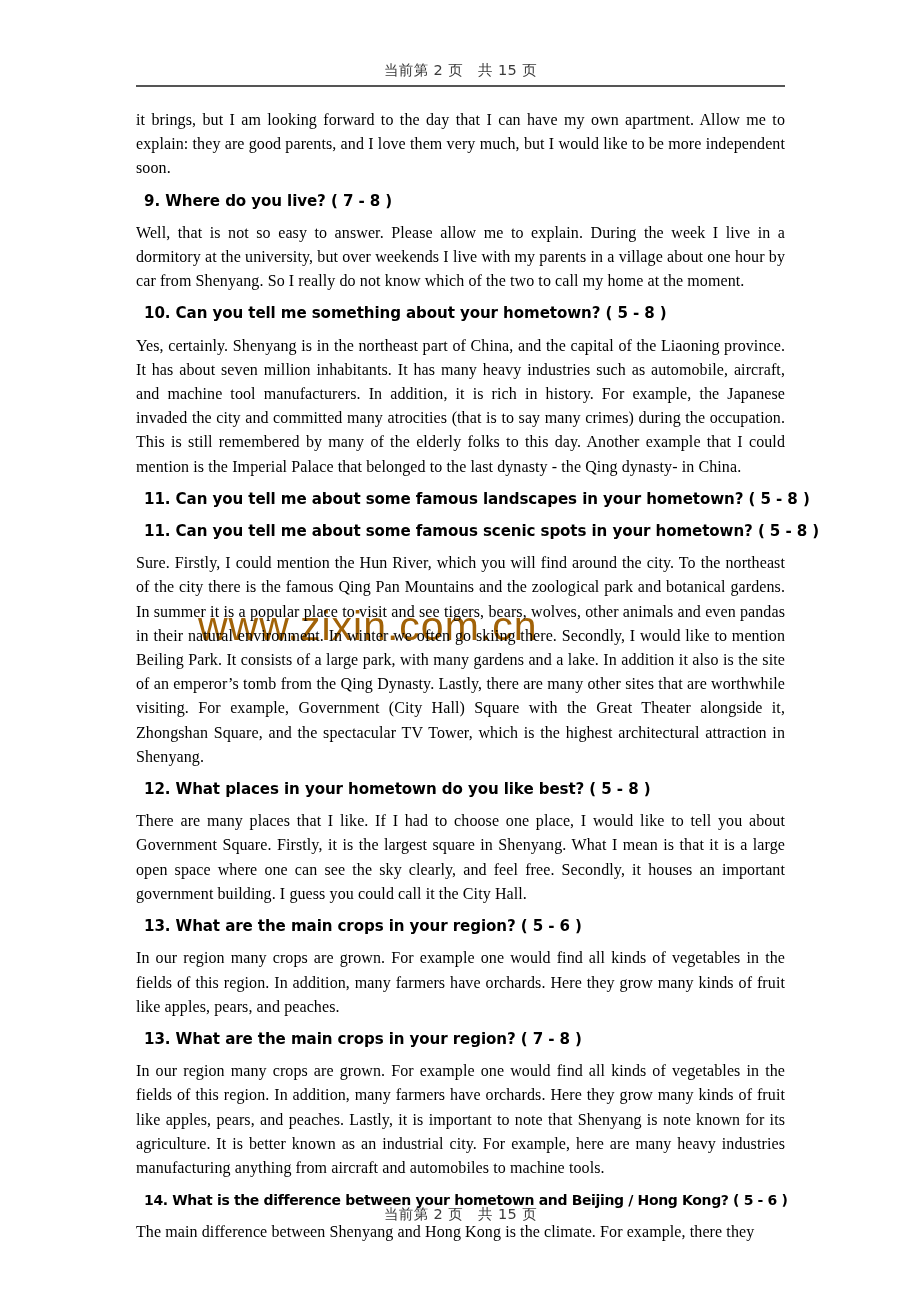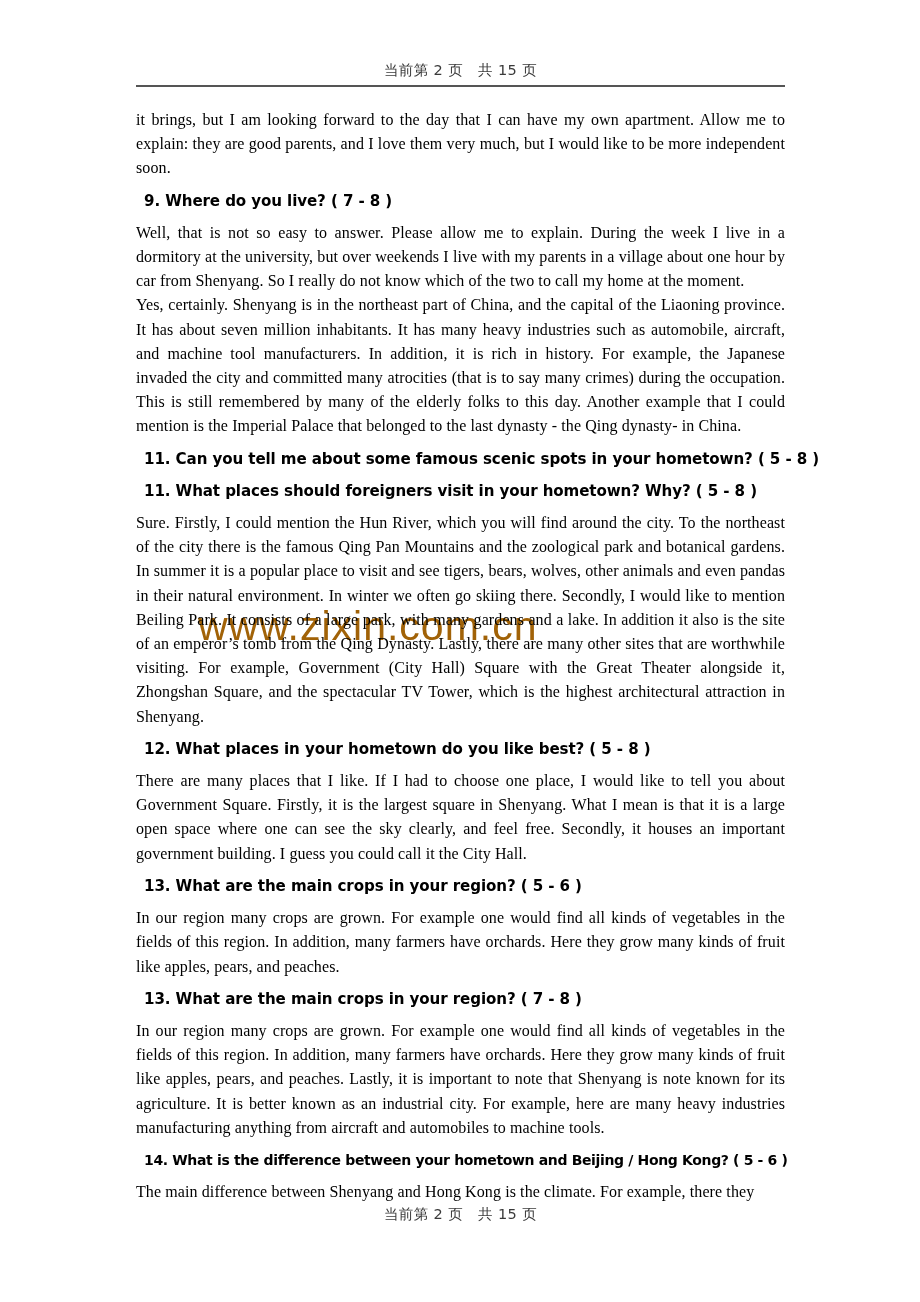--- a/index.html
+++ b/index.html
@@ -122,23 +122,24 @@
   <div class="watermark">www.zixin.com.cn</div>
 
   <div class="running-head">当前第 2 页　共 15 页</div>
 
   <div class="header-rule"></div>
 
   <div class="content" id="content-column">
       <p class="para">it brings, but I am looking forward to the day that I can have my own apartment. Allow me to explain: they are good parents, and I love them very much, but I would like to be more independent soon.</p>
       <h2 class="qhead">9. Where do you live? ( 7 - 8 )</h2>
       <p class="para">Well, that is not so easy to answer. Please allow me to explain. During the week I live in a dormitory at the university, but over weekends I live with my parents in a village about one hour by car from Shenyang. So I really do not know which of the two to call my home at the moment.</p>
+      <h2 class="qhead">10. Can you tell me something about your hometown? ( 5 - 8 )</h2>
       <p class="para">Yes, certainly. Shenyang is in the northeast part of China, and the capital of the Liaoning province. It has about seven million inhabitants. It has many heavy industries such as automobile, aircraft, and machine tool manufacturers. In addition, it is rich in history. For example, the Japanese invaded the city and committed many atrocities (that is to say many crimes) during the occupation. This is still remembered by many of the elderly folks to this day. Another example that I could mention is the Imperial Palace that belonged to the last dynasty - the Qing dynasty- in China.</p>
+      <h2 class="qhead">11. Can you tell me about some famous landscapes in your hometown? ( 5 - 8 )</h2>
       <h2 class="qhead">11. Can you tell me about some famous scenic spots in your hometown? ( 5 - 8 )</h2>
-      <h2 class="qhead">11. What places should foreigners visit in your hometown? Why? ( 5 - 8 )</h2>
       <p class="para">Sure. Firstly, I could mention the Hun River, which you will find around the city. To the northeast of the city there is the famous Qing Pan Mountains and the zoological park and botanical gardens. In summer it is a popular place to visit and see tigers, bears, wolves, other animals and even pandas in their natural environment. In winter we often go skiing there. Secondly, I would like to mention Beiling Park. It consists of a large park, with many gardens and a lake. In addition it also is the site of an emperor’s tomb from the Qing Dynasty. Lastly, there are many other sites that are worthwhile visiting. For example, Government (City Hall) Square with the Great Theater alongside it, Zhongshan Square, and the spectacular TV Tower, which is the highest architectural attraction in Shenyang.</p>
       <h2 class="qhead">12. What places in your hometown do you like best? ( 5 - 8 )</h2>
       <p class="para">There are many places that I like. If I had to choose one place, I would like to tell you about Government Square. Firstly, it is the largest square in Shenyang. What I mean is that it is a large open space where one can see the sky clearly, and feel free. Secondly, it houses an important government building. I guess you could call it the City Hall.</p>
       <h2 class="qhead">13. What are the main crops in your region? ( 5 - 6 )</h2>
       <p class="para">In our region many crops are grown. For example one would find all kinds of vegetables in the fields of this region. In addition, many farmers have orchards. Here they grow many kinds of fruit like apples, pears, and peaches.</p>
       <h2 class="qhead">13. What are the main crops in your region? ( 7 - 8 )</h2>
       <p class="para">In our region many crops are grown. For example one would find all kinds of vegetables in the fields of this region. In addition, many farmers have orchards. Here they grow many kinds of fruit like apples, pears, and peaches. Lastly, it is important to note that Shenyang is note known for its agriculture. It is better known as an industrial city. For example, here are many heavy industries manufacturing anything from aircraft and automobiles to machine tools.</p>
       <h2 class="qhead wide">14. What is the difference between your hometown and Beijing / Hong Kong? ( 5 - 6 )</h2>
       <p class="para">The main difference between Shenyang and Hong Kong is the climate. For example, there they</p>
     </div>

